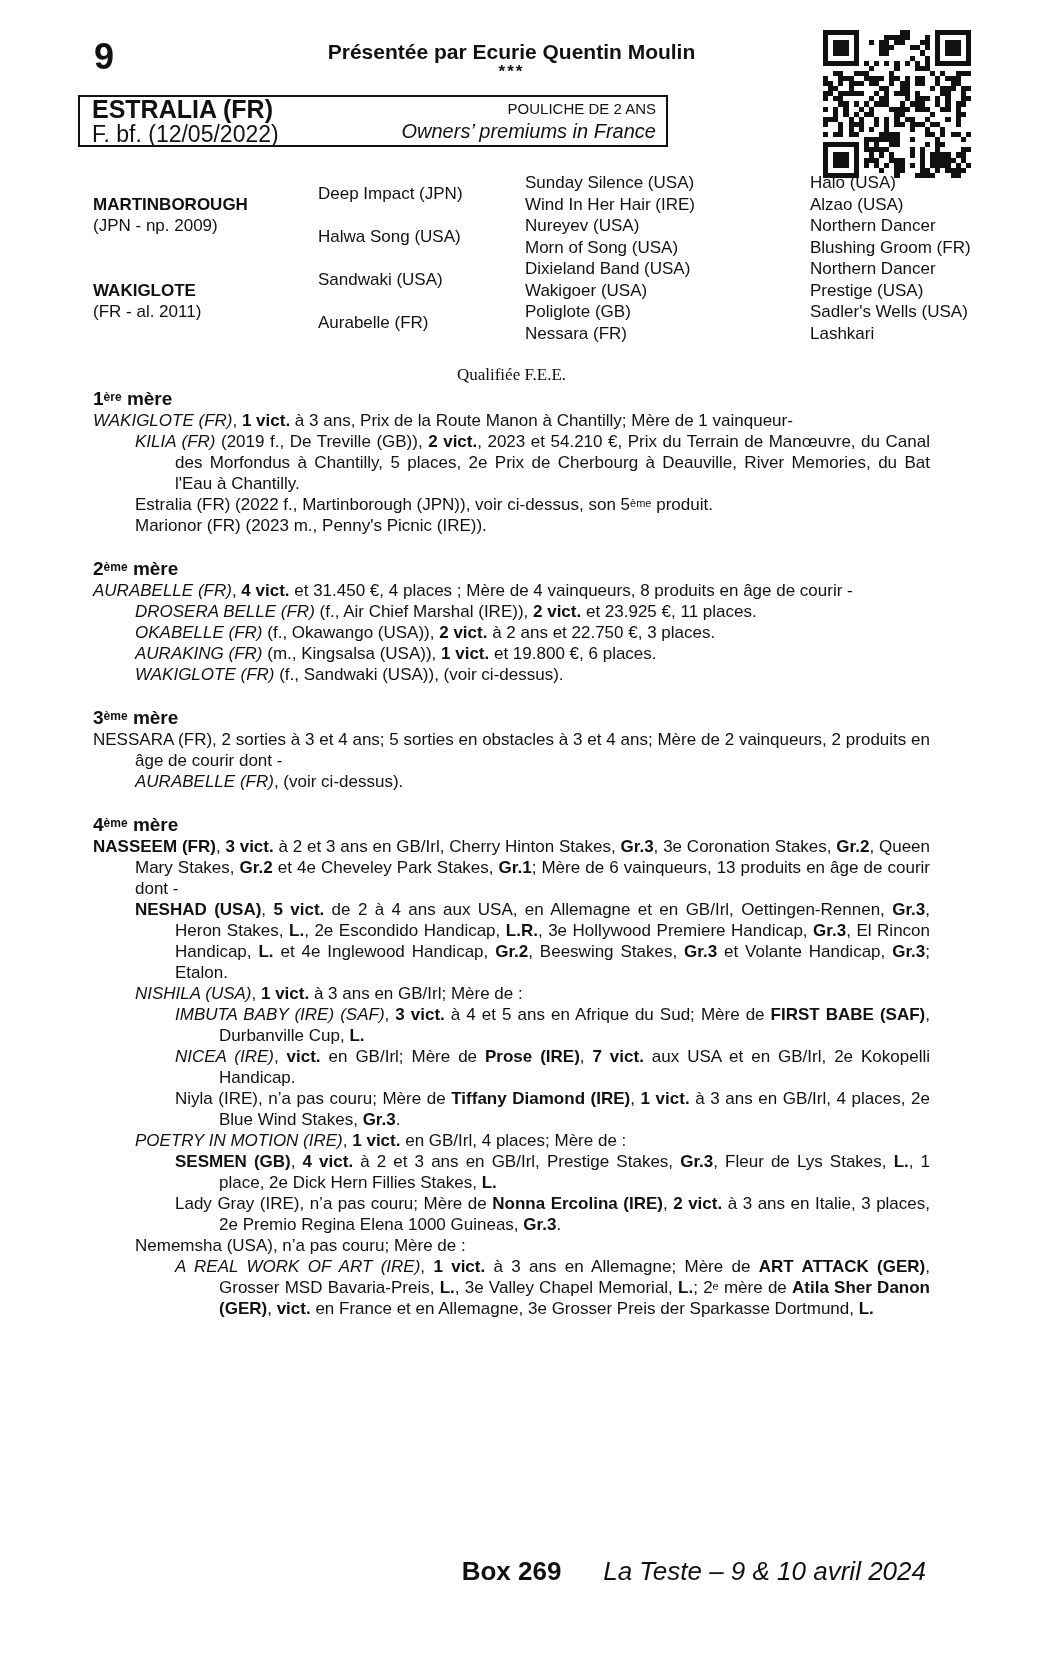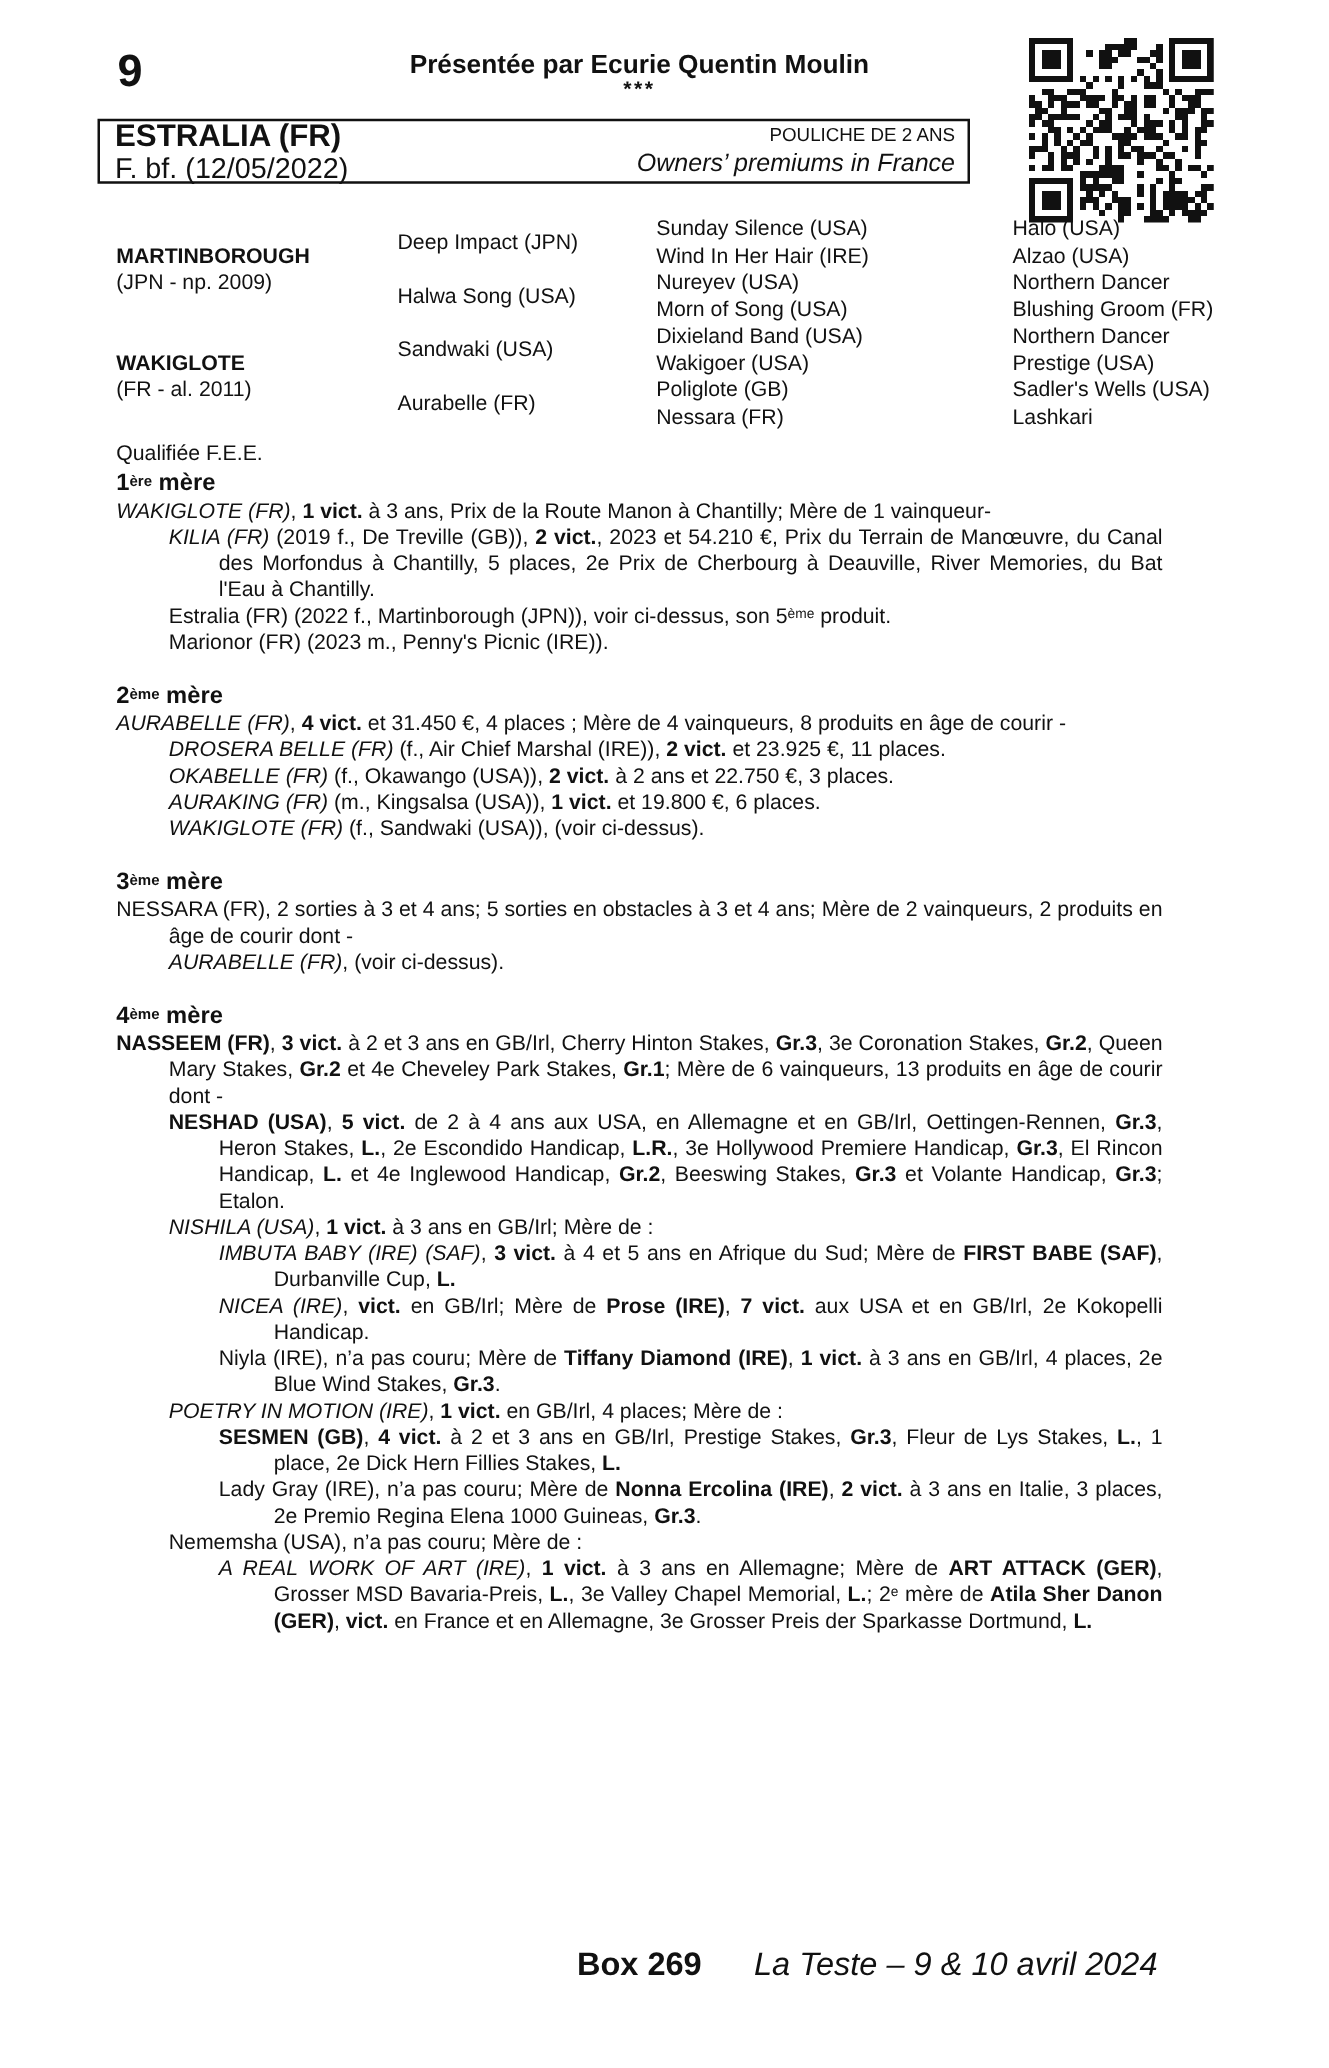--- a/index.html
+++ b/index.html
@@ -11,21 +11,21 @@
     color:#111;
     font-family:"Liberation Sans","DejaVu Sans",sans-serif;
     overflow:hidden;
   }
   
   .cat-num{position:absolute;left:94px;top:36px;font-size:36px;font-weight:bold;letter-spacing:1px;}
   .presenter{position:absolute;left:93px;top:40px;width:837px;text-align:center;font-size:21px;font-weight:bold;}
   .stars{position:absolute;left:93px;top:62px;width:837px;text-align:center;font-size:17px;font-weight:bold;letter-spacing:2px;}
   
   .title-box{
-    position:absolute;left:78px;top:95px;width:698px;height:52px;
+    position:absolute;left:78px;top:95px;width:590px;height:52px;
     border:2px solid #111;box-sizing:border-box;
     display:flex;justify-content:space-between;align-items:center;
     padding:1px 10px 1px 12px;
   }
   .tb-left{display:flex;flex-direction:column;justify-content:center;}
   .horse-name{font-size:25px;font-weight:bold;line-height:25px;}
   .horse-birth{font-size:23px;line-height:24px;}
   .tb-right{display:flex;flex-direction:column;align-items:flex-end;justify-content:center;}
   .horse-cat{font-size:15px;line-height:20px;}
   .premiums{font-size:20px;line-height:24px;font-style:italic;}
@@ -36,21 +36,21 @@
   .pedigree{
     position:absolute;left:93px;top:172px;width:877px;
     display:grid;grid-template-columns:225px 207px 285px 1fr;grid-auto-rows:21.5px;
     font-size:17px;
   }
   .pg-cell{display:flex;flex-direction:column;justify-content:center;line-height:21px;}
   .pg-name{font-weight:bold;}
   .pg-line{display:flex;align-items:center;line-height:21.5px;white-space:nowrap;}
   
   .textblock{position:absolute;left:93px;top:352px;width:837px;font-size:17px;line-height:21px;}
-  .qualif{text-align:left;margin:0 0 2px 0;}
+  .qualif{text-align:center;margin:12px 0 2px 0;font-family:Liberation Serif, serif;}
   .section{margin-top:0;}
   .section + .section{margin-top:21px;}
   .sec-h{font-size:19px;font-weight:bold;line-height:23px;}
   .sec-h .sh-sup{font-size:12px;vertical-align:top;position:relative;top:-1px;}
   .p{margin:0;text-align:justify;}
   .p span.b{font-weight:bold;}
   .p span.i{font-style:italic;}
   .p span.s{font-size:11px;vertical-align:top;position:relative;top:-1px;}
   
   .footer{position:absolute;left:93px;top:1556px;width:837px;height:28px;font-size:26px;}

